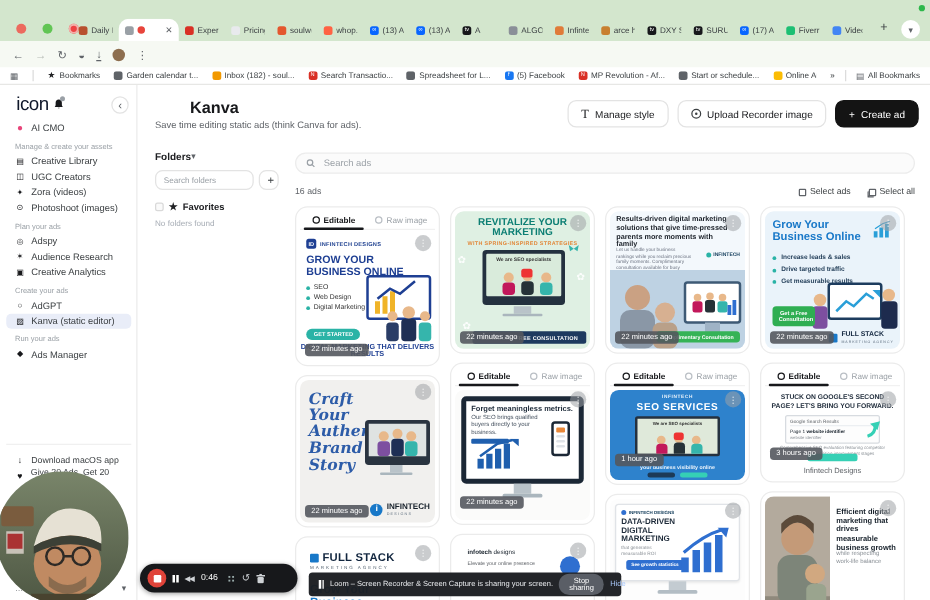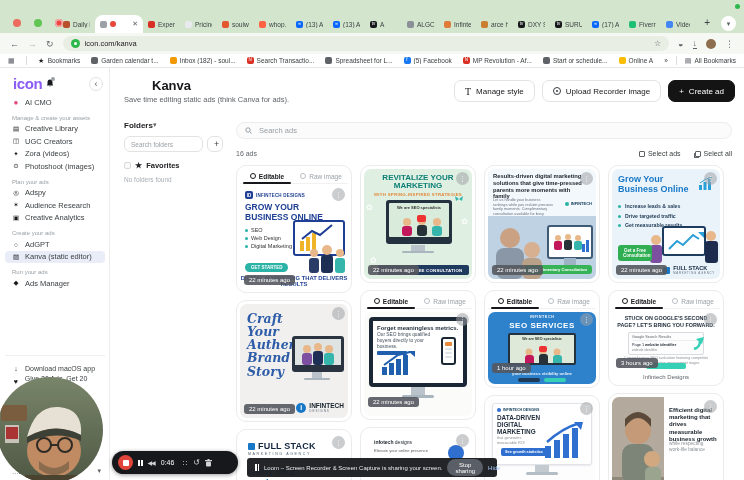--- a/index.html
+++ b/index.html
@@ -35,21 +35,21 @@
   .bookmarksbar{position:absolute;top:54px;left:0;right:0;height:14px;background:#fff;border-bottom:1px solid #e7e7e5;display:flex;align-items:center;padding:0 8px;gap:11px;font-size:6.5px;color:#3c4043;}
   .bm{display:flex;align-items:center;gap:3px;white-space:nowrap;}
   .bmfav{width:7px;height:7px;border-radius:2px;display:flex;align-items:center;justify-content:center;}
   .bmfav i{font-style:normal;color:#fff;font-size:4.5px;line-height:1;}
   .bmfav.noBg i{color:#202124;font-size:7px;}
   .bm-right{margin-left:auto;display:flex;align-items:center;gap:8px;}
   .vdiv{width:1px;height:9px;background:#dcdcdc;}
   
   .sidebar{position:absolute;top:68px;left:0;width:110px;bottom:0;background:#fff;border-right:1px solid #ececec;}
   .brandrow{position:absolute;left:13px;top:7px;right:6px;display:flex;align-items:center;}
-  .brand{font-size:15px;font-weight:bold;color:#8b5cf6;letter-spacing:-.4px;}
+  .brand{font-size:15px;font-weight:normal;color:#0f172a;letter-spacing:-.4px;}
   .bell{margin-left:4px;position:relative;}
   .bell svg{display:block;}
   .belldot{position:absolute;right:-1px;top:-2px;width:4px;height:4px;border-radius:50%;background:#9aa0a6;}
   .collapse{margin-left:auto;width:14px;height:14px;border:1px solid #e3e3e3;border-radius:50%;display:flex;align-items:center;justify-content:center;font-size:9px;color:#5f6368;background:#fff;}
   .nav{position:absolute;top:28px;left:5px;right:4px;}
   .nav .item{display:flex;align-items:center;gap:5px;height:12.5px;padding:0 7px;font-size:7.5px;color:#3c4043;border-radius:4px;}
   .nav .item .nic{font-size:6.5px;width:8px;color:#17181b;text-align:center;}
   .nav .sect{font-size:6px;color:#9aa0a6;margin:6px 0 2px;padding:0 7px;}
   .nav .active{background:#e9edf8;}
   .nav .cmo .nic{color:#e8457a;font-size:8px;}
@@ -399,27 +399,20 @@
       </div>
     <span class="newtab">+</span>
     <span class="tabchev">▾</span>
   </div>
   <span class="cast-dot"></span>
 
   <div class="toolbar">
     <span class="navic">←</span>
     <span class="navic dim">→</span>
     <span class="navic">↻</span>
-    <div class="urlbar">
-      <span class="siteic">
-          <b></b>
-        </span>
-      <span class="url">icon.com/kanva</span>
-      <span class="star">☆</span>
-    </div>
     <span class="navic">◒</span>
     <span class="navic" style="border-bottom:1px solid #5f6368;line-height:1;">↓</span>
     <span class="avatar"></span>
     <span class="navic">⋮</span>
   </div>
 
   <div class="bookmarksbar">
     <span class="navic" style="font-size:7px;">▦</span>
     <span class="vdiv"></span>
     <div style="display:flex;gap:11px;overflow:hidden;flex:1;">

